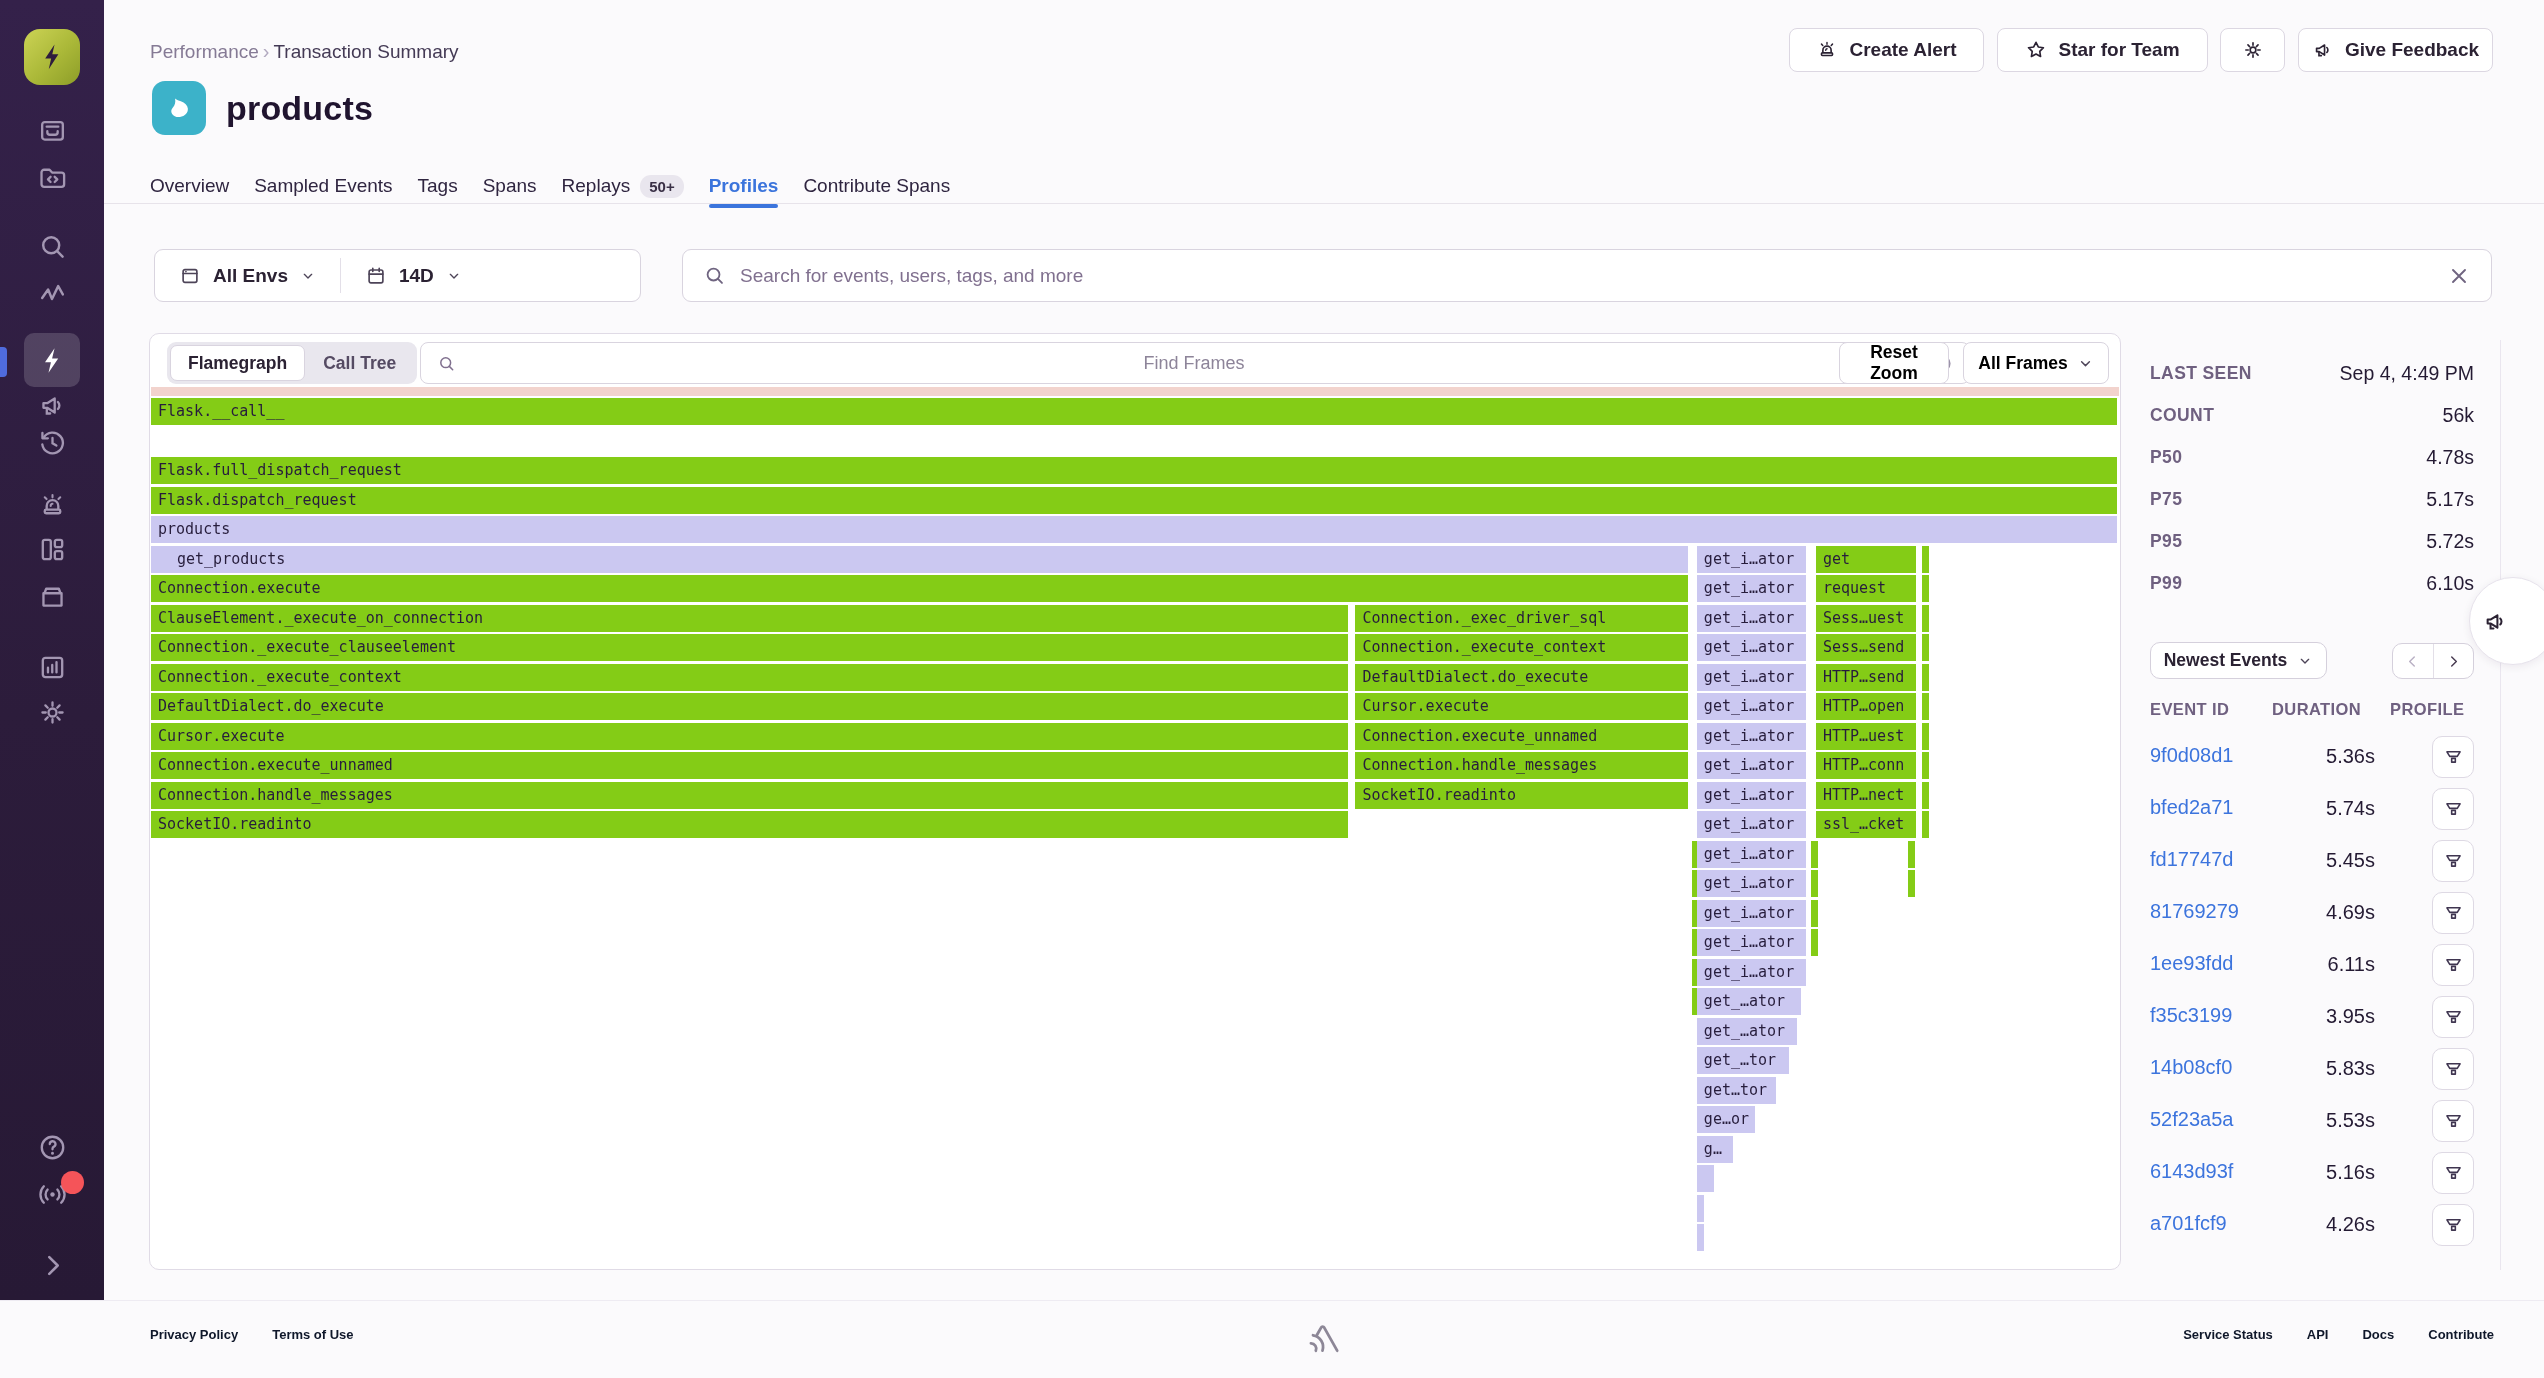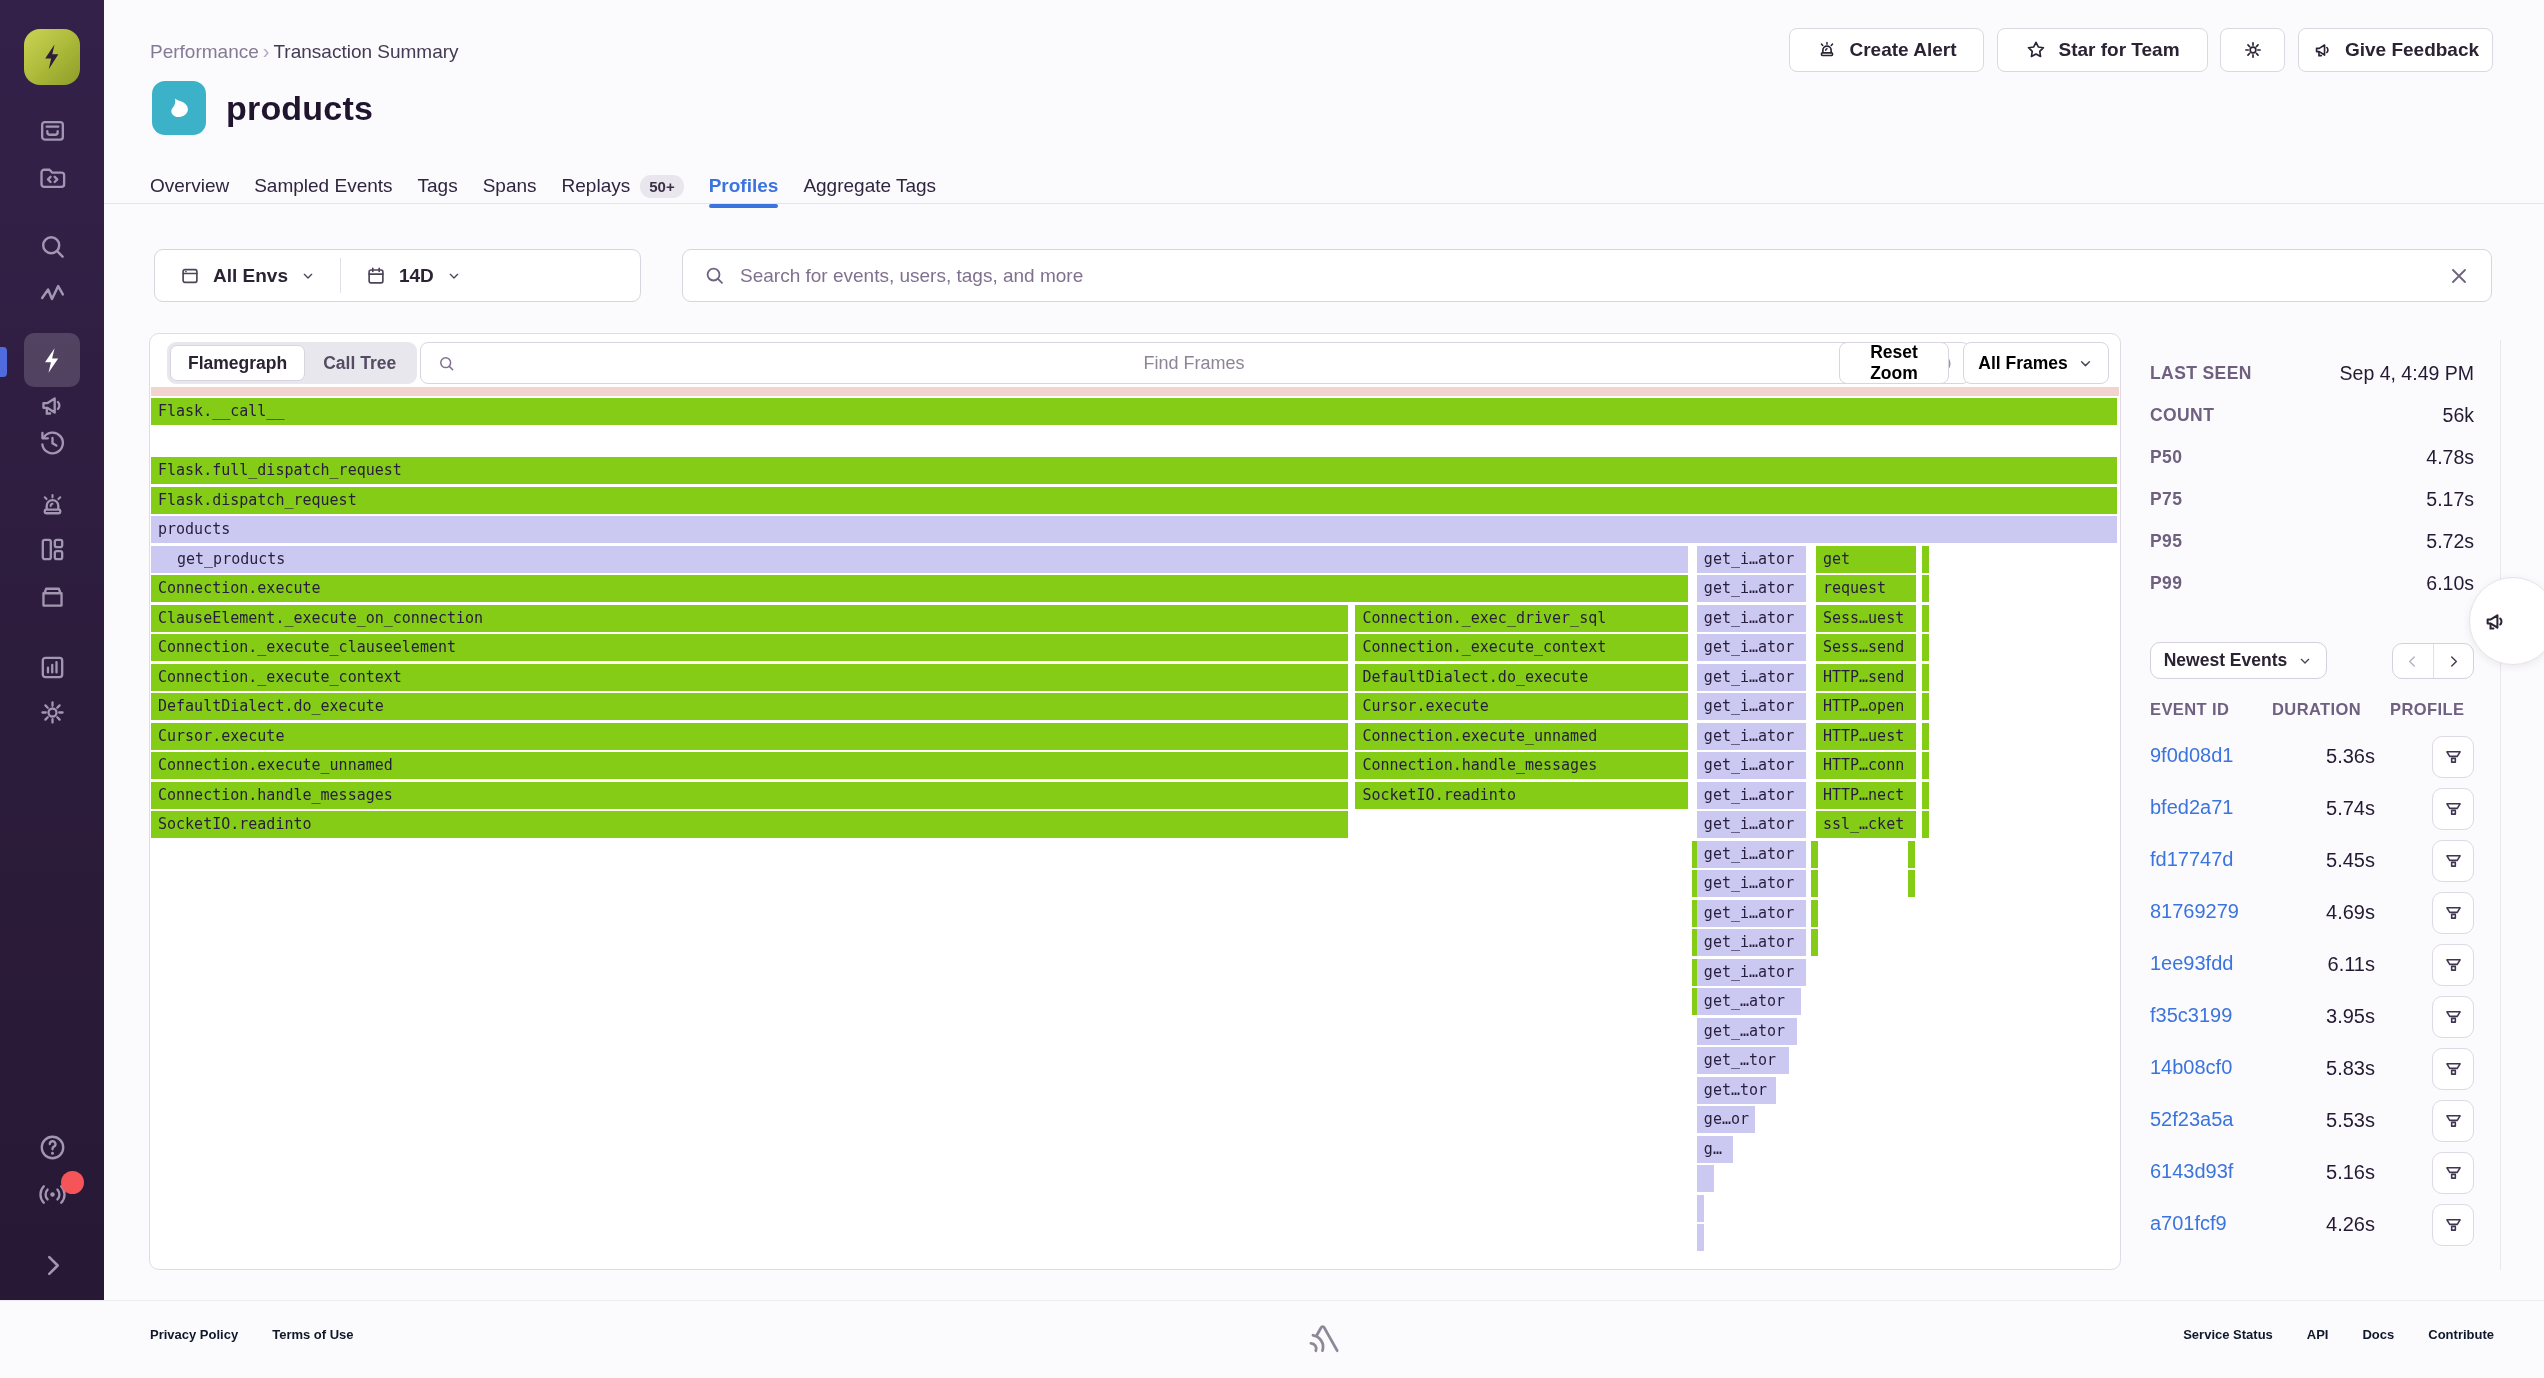--- a/index.html
+++ b/index.html
@@ -375,21 +375,21 @@
         <span>Spans</span>
       </div>
       <div class="tab">
         <span>Replays</span>
         <span class="badge">50+</span>
       </div>
       <div class="tab active">
         <span>Profiles</span>
       </div>
       <div class="tab">
-        <span>Aggregate Tags</span>
+        <span>Contribute Spans</span>
       </div>
     </nav>
   <div id="tabs-line"></div>
 
   <div id="filter-group">
     <div class="fg-half">
       <svg viewBox="0 0 24 24">
           <use href="#icon-window"></use>
         </svg>
       <span>All Envs</span>

